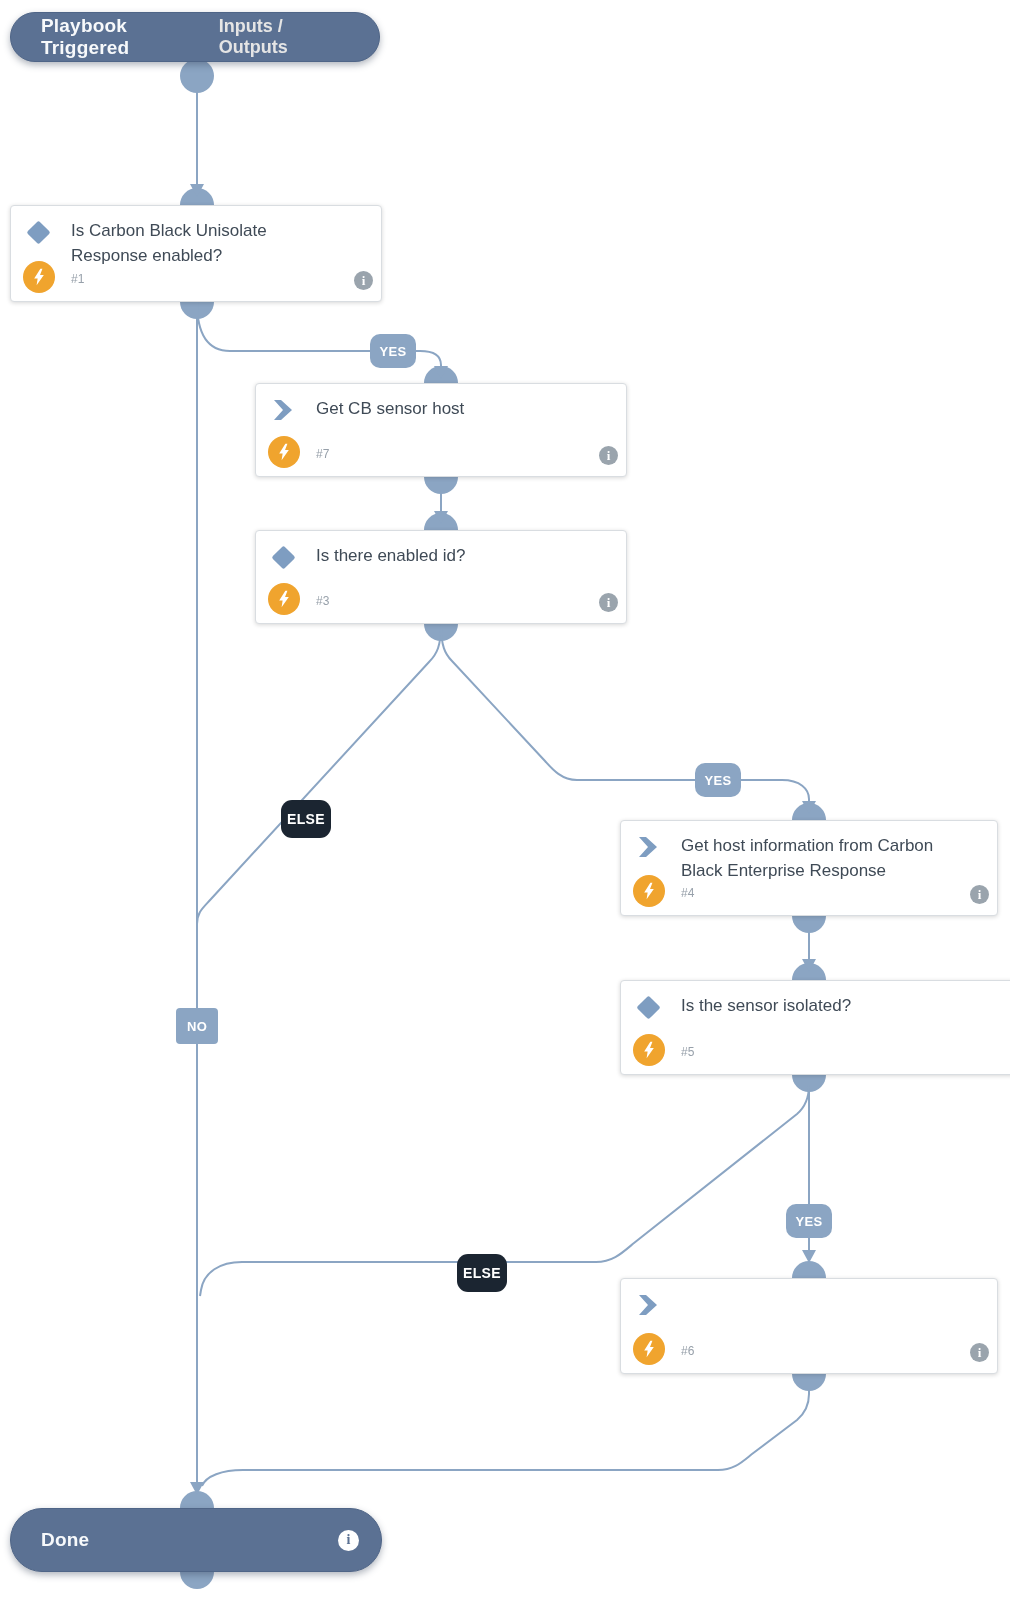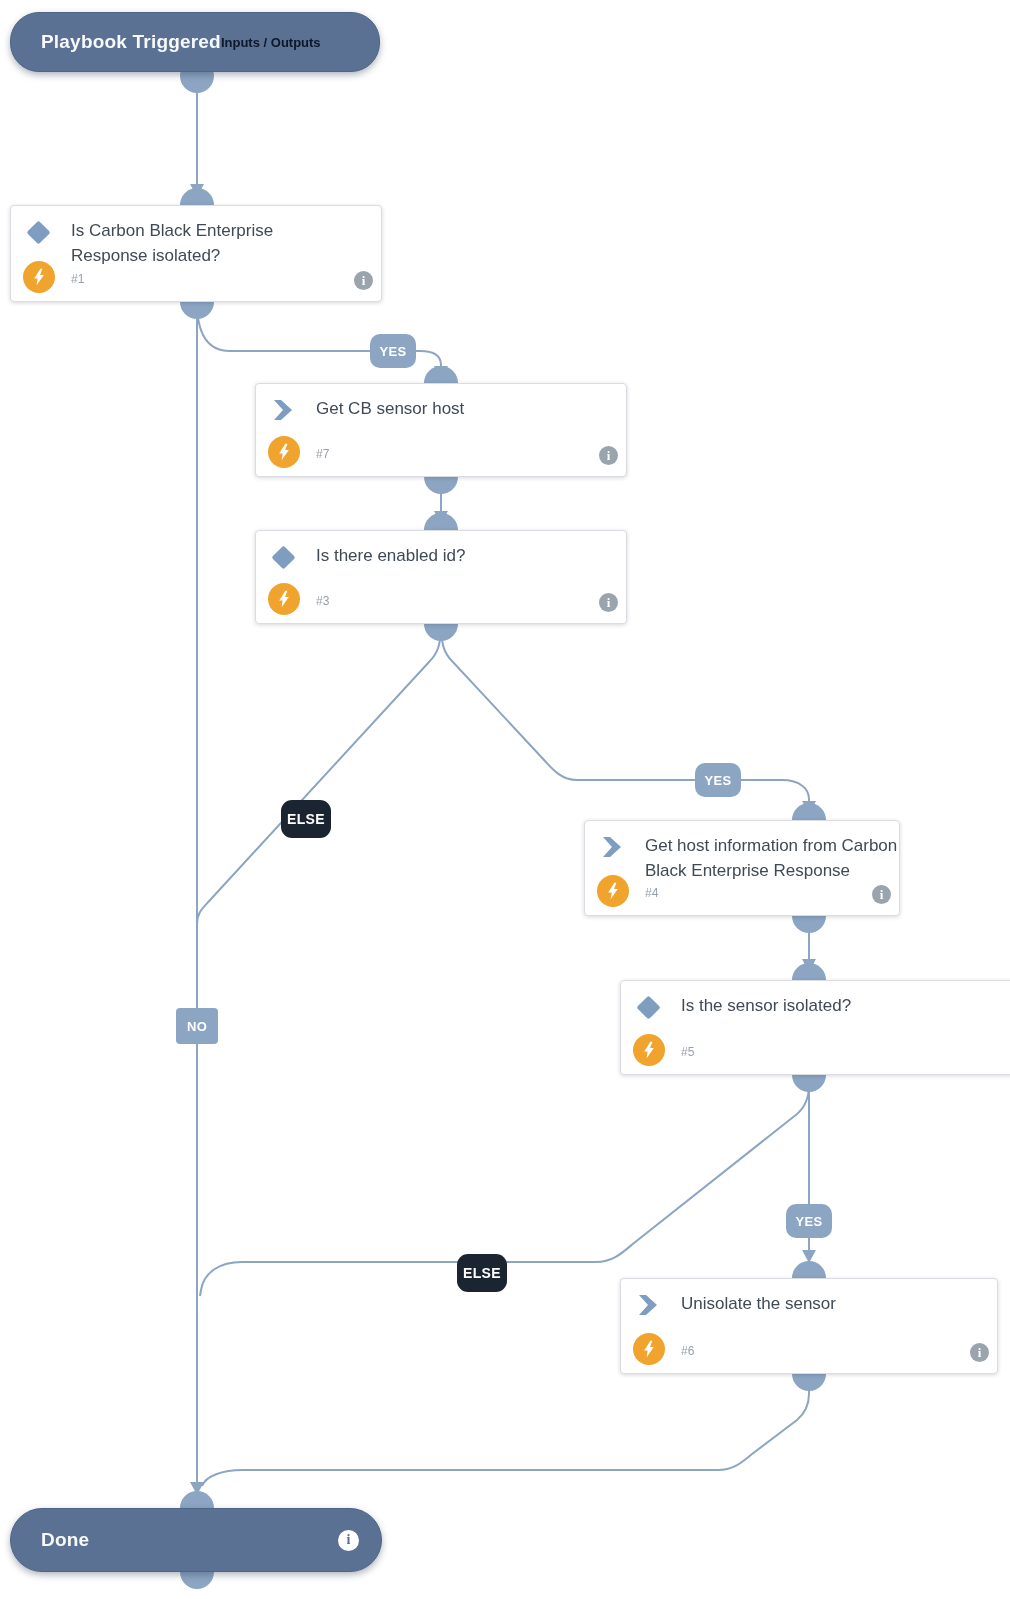--- a/index.html
+++ b/index.html
@@ -19,21 +19,21 @@
   .chevron{position:absolute;left:16px;top:15px;}
   .bolt{position:absolute;left:12px;bottom:8px;width:32px;height:32px;border-radius:50%;background:#f0a42e;
         display:flex;align-items:center;justify-content:center;}
   .info{position:absolute;right:8px;bottom:11px;width:19px;height:19px;border-radius:50%;background:#9aa4ad;
         color:#ffffff;font-family:"Liberation Serif",serif;font-weight:700;font-size:13px;
         display:flex;align-items:center;justify-content:center;}
   .elabel{position:absolute;z-index:4;display:flex;align-items:center;justify-content:center;
           color:#ffffff;font-weight:700;font-size:13px;letter-spacing:.3px;}
   .lblue{background:#8ba5c3;border-radius:10px;}
   .ldark{background:#1b2531;border-radius:11px;font-size:14px;margin-top:11px;}
-  .io{color:#0f172a;font-size:13px;font-weight:700;}
+  .io{color:#e5e5e5;font-size:18px;font-weight:700;}
 </style>
 </head>
 <body>
 
 <div class="canvas">
 
   <div class="connector" style="left:180px;top:59px;"></div>
   <div class="connector" style="left:180px;top:188px;"></div>
   <div class="connector" style="left:180px;top:285px;"></div>
   <div class="connector" style="left:424px;top:366px;"></div>
@@ -66,28 +66,28 @@
       <polygon points="190,184 204,184 197,197"></polygon>
       <polygon points="434,366 448,366 441,379"></polygon>
       <polygon points="434,511 448,511 441,524"></polygon>
       <polygon points="802,801 816,801 809,814"></polygon>
       <polygon points="802,959 816,959 809,972"></polygon>
       <polygon points="802,1250 816,1250 809,1263"></polygon>
       <polygon points="190,1482 204,1482 197,1495"></polygon>
     </g>
   </svg>
 
-  <div class="pill" style="left:10px;top:12px;width:370px;height:60px;border-radius:29px;padding:0 24px 0 30px;">
+  <div class="pill" style="left:10px;top:12px;width:370px;height:50px;border-radius:29px;padding:0 24px 0 30px;justify-content:space-between;">
     <span class="ptitle">Playbook Triggered</span>
     <span class="io">Inputs / Outputs</span>
   </div>
 
   <div class="card" style="left:10px;top:205px;width:372px;height:97px;">
     <span class="diamond"></span>
-    <div class="title" style="width:244px;">Is Carbon Black Enterprise Response isolated?</div>
+    <div class="title" style="width:244px;">Is Carbon Black Unisolate Response enabled?</div>
     <span class="bolt">
       <svg width="22" height="22" viewBox="0 0 32 32">
           <path fill="#ffffff" d="M18 4 L9 18 L14 18 L12.5 28 L23 13 L17.5 13 L21 4 Z"></path>
         </svg>
     </span>
     <span class="nid">#1</span>
     <span class="info">i</span>
   </div>
 
   <div class="card" style="left:255px;top:383px;width:372px;height:94px;">
@@ -111,21 +111,21 @@
     <div class="title" style="width:290px;">Is there enabled id?</div>
     <span class="bolt">
       <svg width="22" height="22" viewBox="0 0 32 32">
           <path fill="#ffffff" d="M18 4 L9 18 L14 18 L12.5 28 L23 13 L17.5 13 L21 4 Z"></path>
         </svg>
     </span>
     <span class="nid">#3</span>
     <span class="info">i</span>
   </div>
 
-  <div class="card" style="left:584px;top:820px;width:316px;height:96px;">
+  <div class="card" style="left:620px;top:820px;width:378px;height:96px;">
     <span class="chevron">
       <svg width="22" height="22" viewBox="0 0 22 22">
           <path fill="#7e9dc1" d="M2 1 L9 1 L20 11 L9 21 L2 21 L11 11 Z"></path>
         </svg>
     </span>
     <div class="title" style="width:272px;">Get host information from Carbon Black Enterprise Response</div>
     <span class="bolt">
       <svg width="22" height="22" viewBox="0 0 32 32">
           <path fill="#ffffff" d="M18 4 L9 18 L14 18 L12.5 28 L23 13 L17.5 13 L21 4 Z"></path>
         </svg>
@@ -145,21 +145,20 @@
     <span class="nid">#5</span>
     <span class="info">i</span>
   </div>
 
   <div class="card" style="left:620px;top:1278px;width:378px;height:96px;">
     <span class="chevron">
       <svg width="22" height="22" viewBox="0 0 22 22">
           <path fill="#7e9dc1" d="M2 1 L9 1 L20 11 L9 21 L2 21 L11 11 Z"></path>
         </svg>
     </span>
-    <div class="title" style="width:290px;">Unisolate the sensor</div>
     <span class="bolt">
       <svg width="22" height="22" viewBox="0 0 32 32">
           <path fill="#ffffff" d="M18 4 L9 18 L14 18 L12.5 28 L23 13 L17.5 13 L21 4 Z"></path>
         </svg>
     </span>
     <span class="nid">#6</span>
     <span class="info">i</span>
   </div>
 
   <div class="pill" style="left:10px;top:1508px;width:372px;height:64px;border-radius:32px;padding:0 22px 0 30px;justify-content:space-between;">

